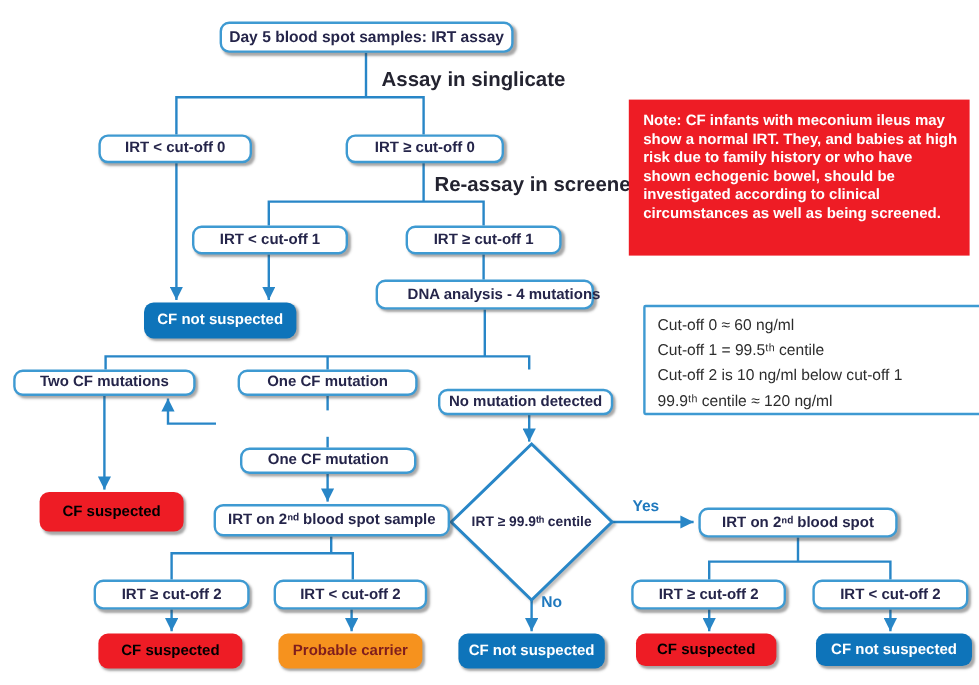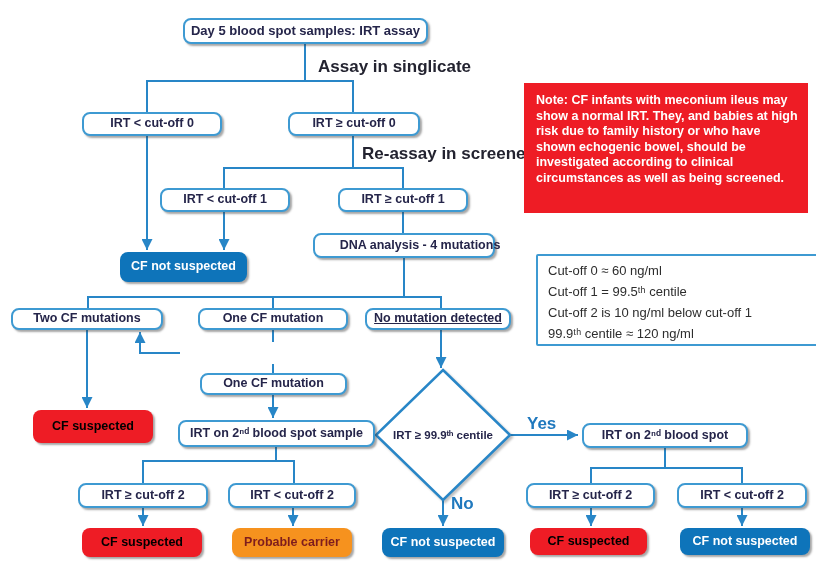--- a/index.html
+++ b/index.html
@@ -54,21 +54,21 @@
   .edge-label {
     position: absolute;
     font-weight: bold;
     font-size: 17px;
     color: #232330;
     white-space: nowrap;
   }
   .yn-label {
     position: absolute;
     font-weight: bold;
-    font-size: 17px;
+    font-size: 13px;
     color: #2079be;
     white-space: nowrap;
   }
   .diamond-label {
     position: absolute;
     left: 381px; top: 421px;
     width: 124px; height: 28px;
     display: flex; align-items: center; justify-content: center;
     font-weight: bold;
     font-size: 11.5px;
@@ -151,37 +151,37 @@
     <line x1="665" y1="448" x2="665" y2="468"></line>
     <polyline points="591,483 591,468 742,468 742,483"></polyline>
     <line x1="591" y1="508" x2="591" y2="526" marker-end="url(#arr)"></line>
     <line x1="742" y1="508" x2="742" y2="526" marker-end="url(#arr)"></line>
 
     <polygon class="diamond" points="443,370 510,435 443,500 376,435"></polygon>
   </svg>
 
   <div class="node white" style="left:183px; top:18px; width:245px; height:26px; font-size:13px;">Day 5 blood spot samples: IRT assay</div>
 
-  <div class="node white" style="left:82px; top:112px; width:140px; height:24px;">IRT &lt; cut-off 0</div>
+  <div class="node white" style="left:82px; top:112px; width:128px; height:24px;">IRT &lt; cut-off 0</div>
 
   <div class="node white" style="left:288px; top:112px; width:132px; height:24px;">IRT ≥ cut-off 0</div>
 
   <div class="node white" style="left:160px; top:188px; width:130px; height:24px;">IRT &lt; cut-off 1</div>
 
   <div class="node white" style="left:338px; top:188px; width:130px; height:24px;">IRT ≥ cut-off 1</div>
 
   <div class="node blue" style="left:120px; top:252px; width:127px; height:30px;">CF not suspected</div>
 
   <div class="node white" style="left:313px; top:233px; width:182px; height:25px;padding-left:32px;">DNA analysis - 4 mutations</div>
 
   <div class="node white" style="left:11px; top:308px; width:152px; height:22px;">Two CF mutations</div>
 
   <div class="node white" style="left:198px; top:308px; width:150px; height:22px;">One CF mutation</div>
 
-  <div class="node white" style="left:365px; top:308px; width:146px; height:22px;text-decoration:underline;">No mutation detected</div>
+  <div class="node white" style="left:365px; top:324px; width:146px; height:22px;">No mutation detected</div>
 
 
   <div class="node white" style="left:200px; top:373px; width:147px; height:22px;">One CF mutation</div>
 
   <div class="node red" style="left:33px; top:410px; width:120px; height:33px;">CF suspected</div>
 
   <div class="node white" style="left:178px; top:420px; width:197px; height:27px;">IRT on 2ⁿᵈ blood spot sample</div>
 
   <div class="diamond-label">IRT ≥ 99.9ᵗʰ centile</div>
 

